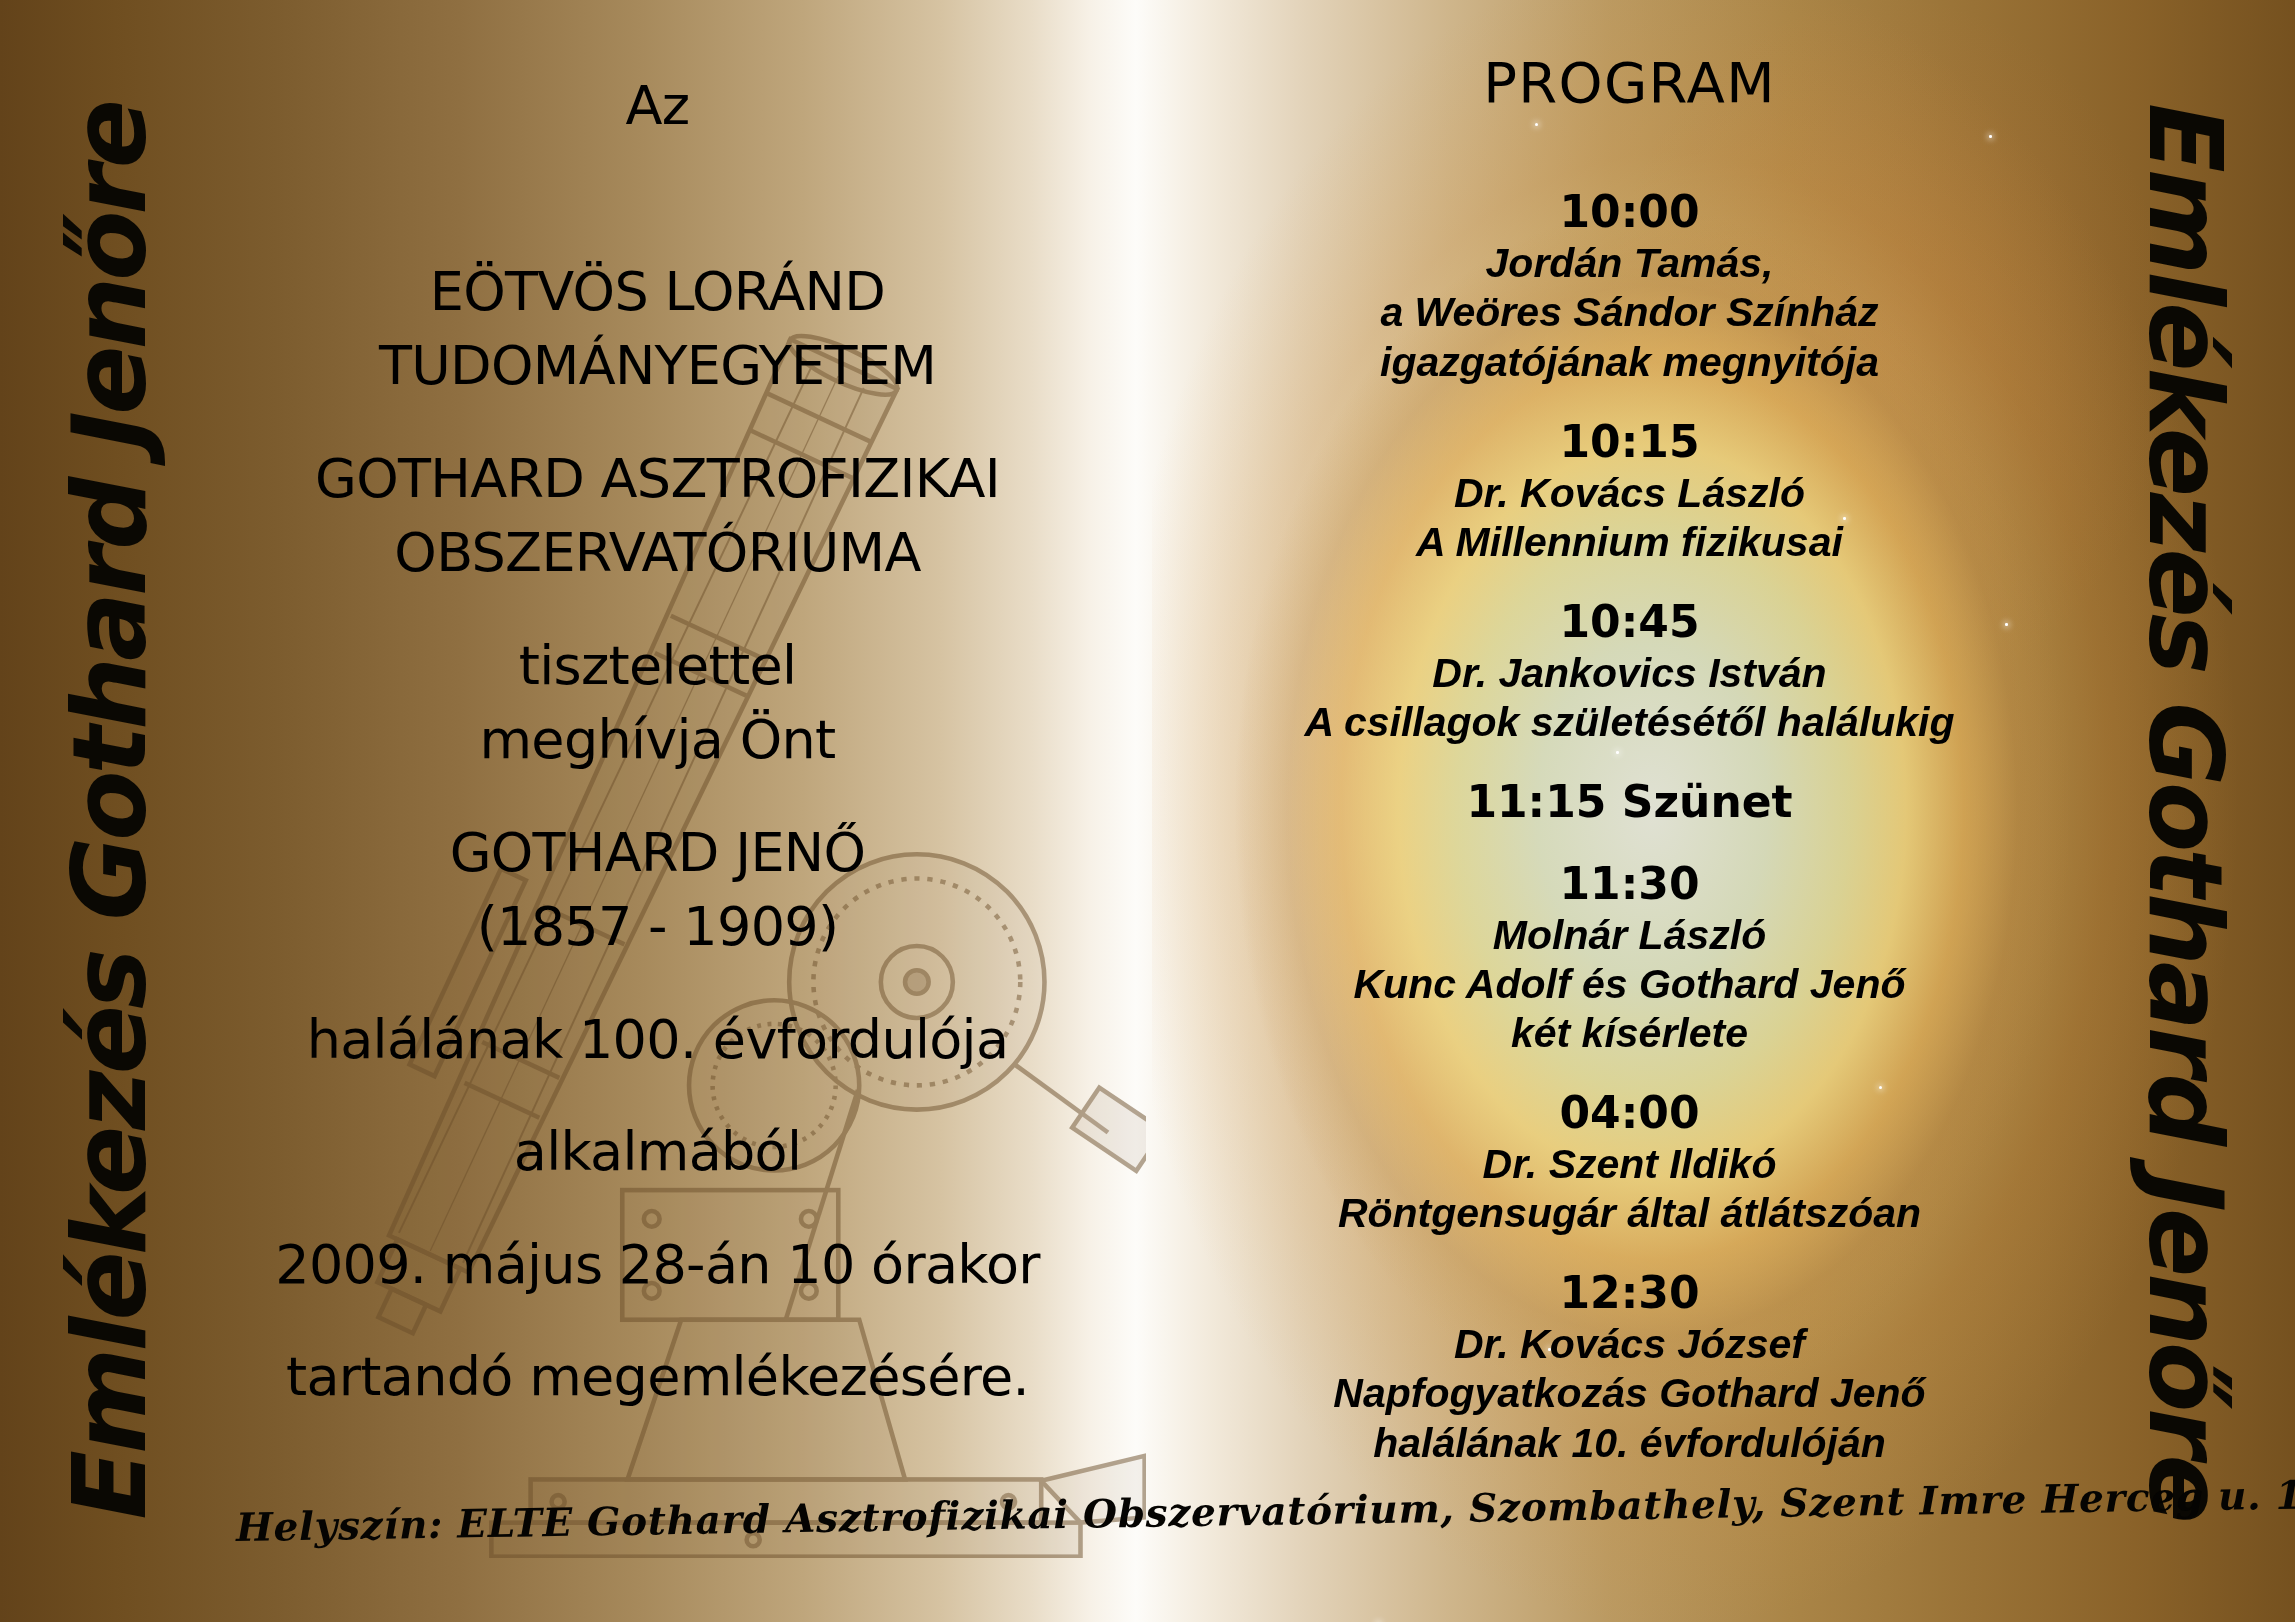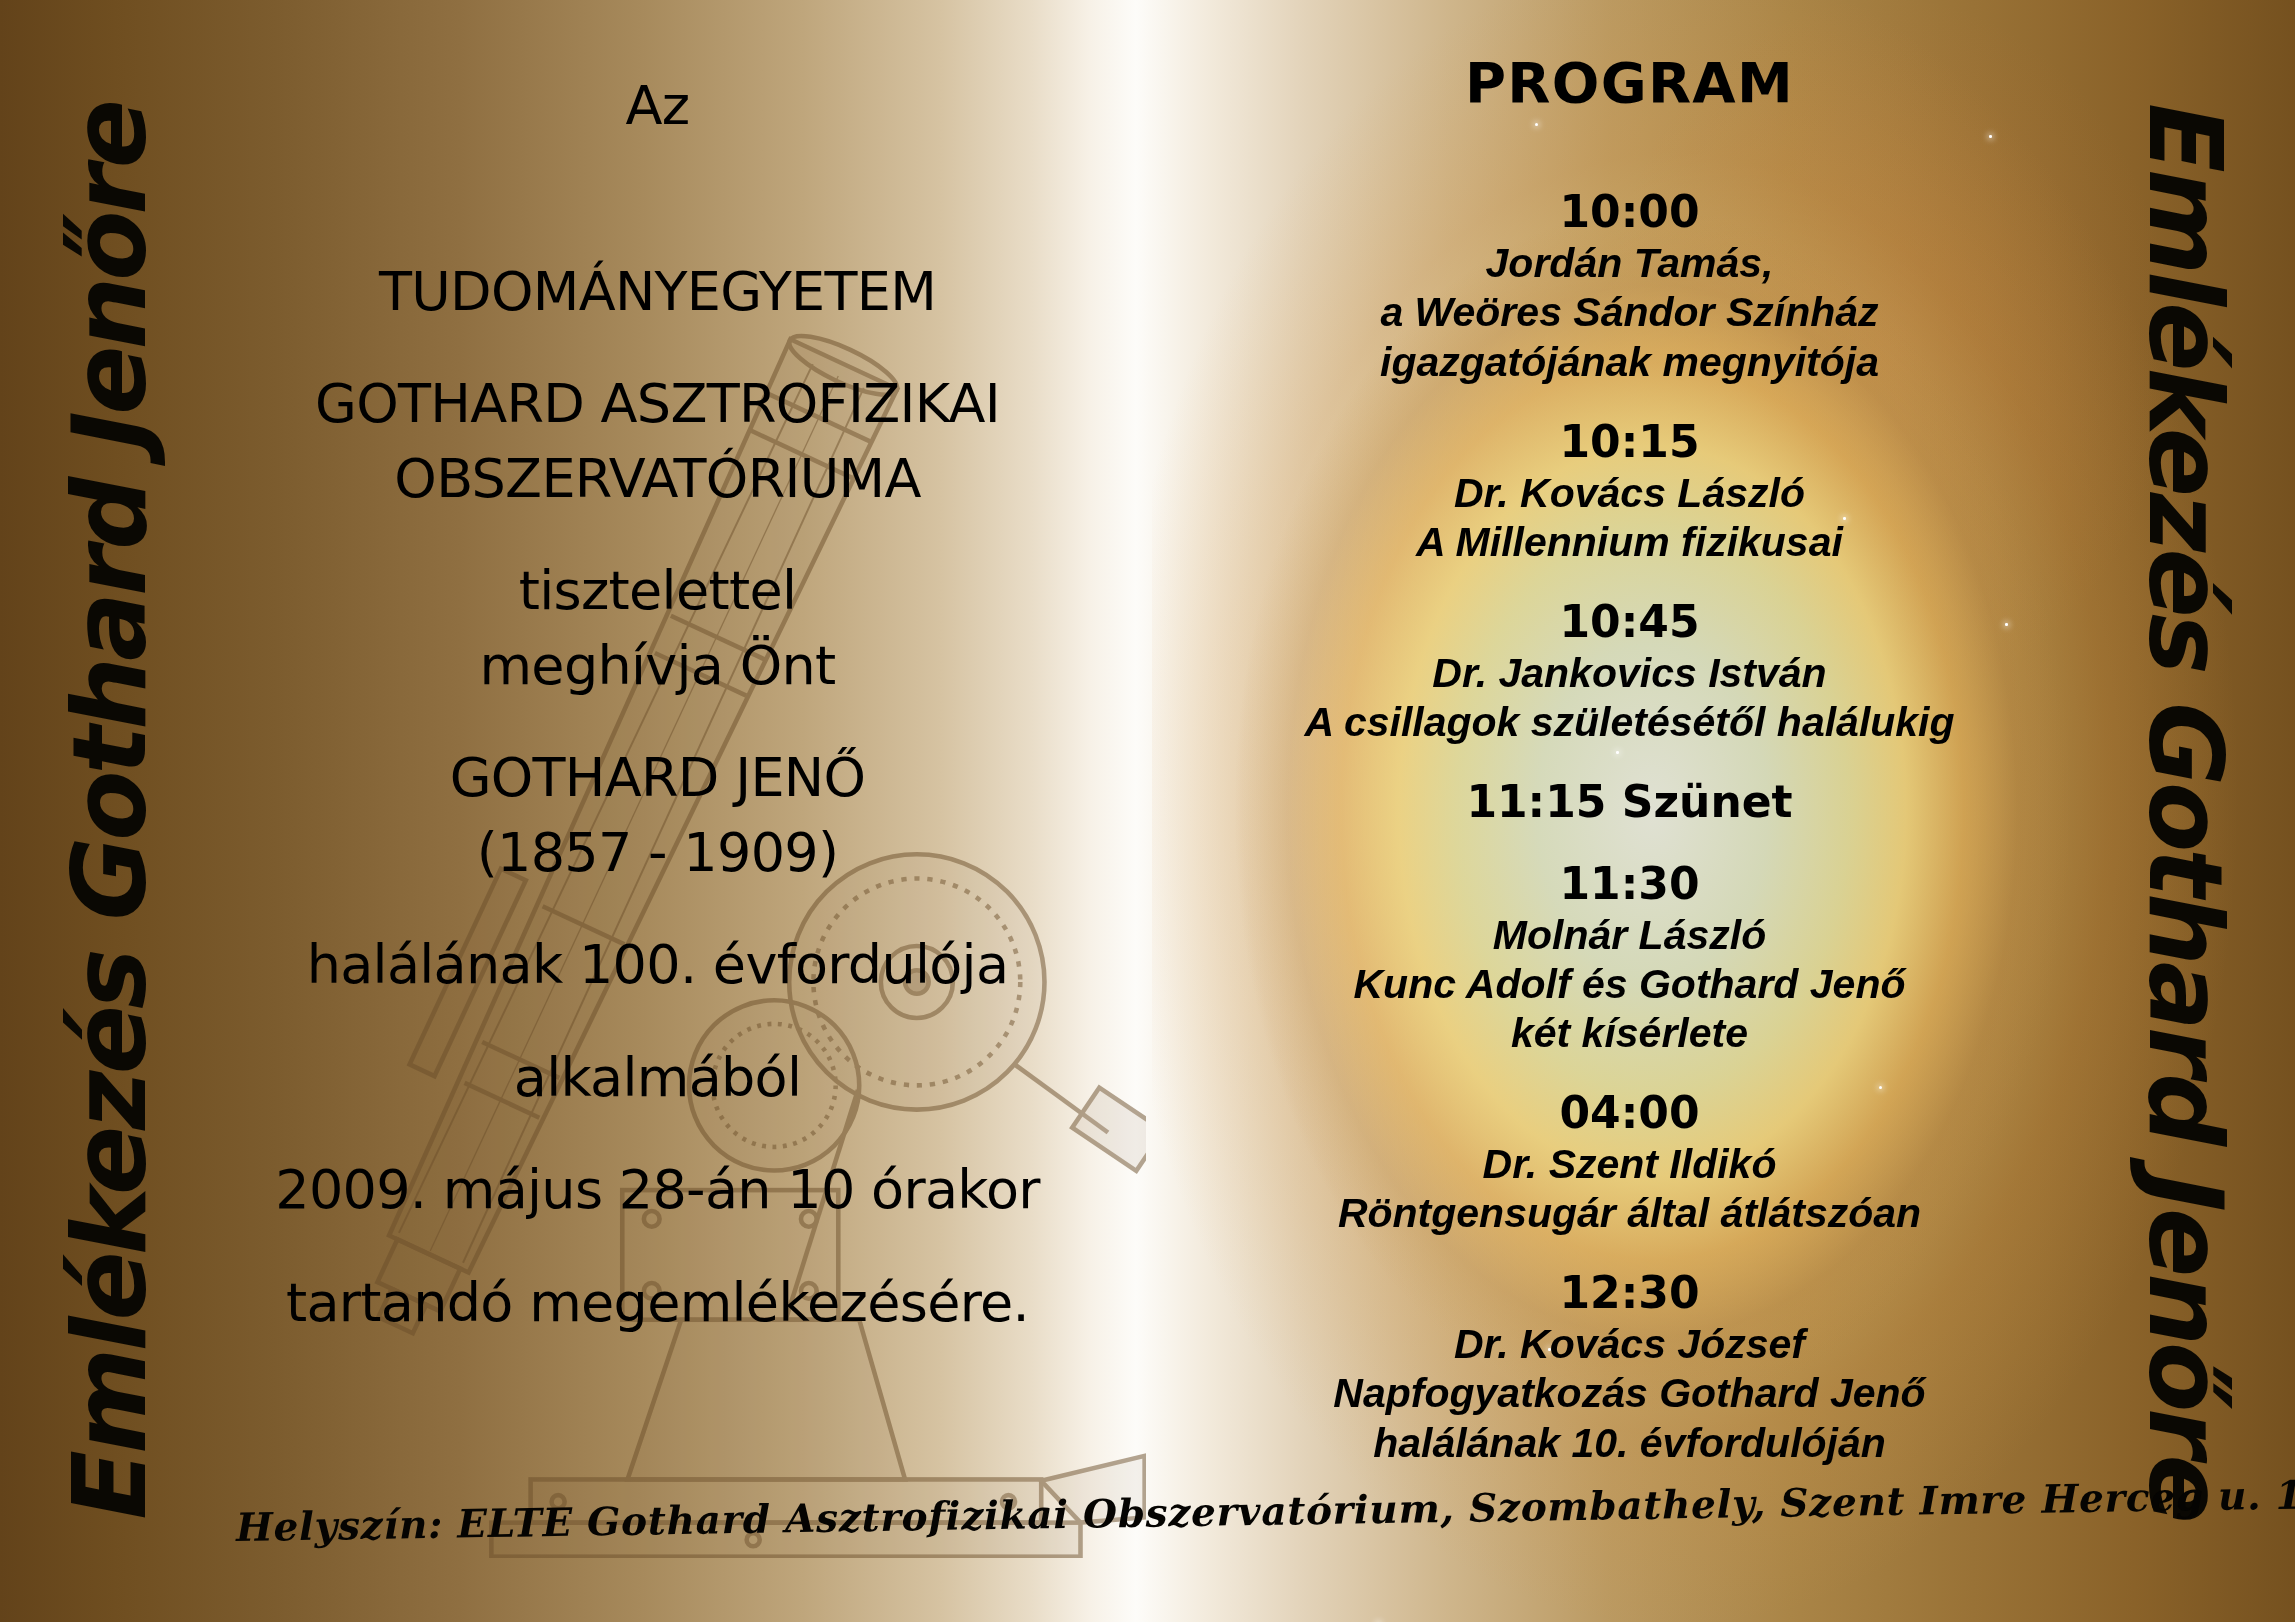--- a/index.html
+++ b/index.html
@@ -62,21 +62,21 @@
     letter-spacing:-0.7px;color:#000;
   }
   
   .program{
     position:absolute;left:1204px;top:51px;width:851px;
     display:flex;flex-direction:column;align-items:center;
     text-align:center;white-space:nowrap;
   }
   .ptitle{
     font-family:"DejaVu Sans",sans-serif;
-    font-weight:700;font-size:56px;line-height:1.15;
+    font-weight:400;font-size:56px;line-height:1.15;
     letter-spacing:1.3px;margin-bottom:71px;color:#000;
   }
   .pentry{margin-bottom:29px;display:flex;flex-direction:column;align-items:center;}
   .ptime{
     font-family:"DejaVu Sans",sans-serif;
     font-weight:700;
     font-size:44px;line-height:1.2;color:#000;
   }
   .pline{
     font-family:Liberation Sans, sans-serif;
@@ -163,20 +163,21 @@
   </div>
   <div class="side right">
     <span>Emlékezés Gothard Jenőre</span>
   </div>
 
   <div class="invite">
     <div class="iblock intro">
       <span class="iline">Az</span>
     </div>
     <div class="iblock">
+      <span class="iline">EÖTVÖS LORÁND</span>
       <span class="iline">TUDOMÁNYEGYETEM</span>
     </div>
     <div class="iblock">
       <span class="iline">GOTHARD ASZTROFIZIKAI</span>
       <span class="iline">OBSZERVATÓRIUMA</span>
     </div>
     <div class="iblock">
       <span class="iline">tisztelettel</span>
       <span class="iline">meghívja Önt</span>
     </div>

